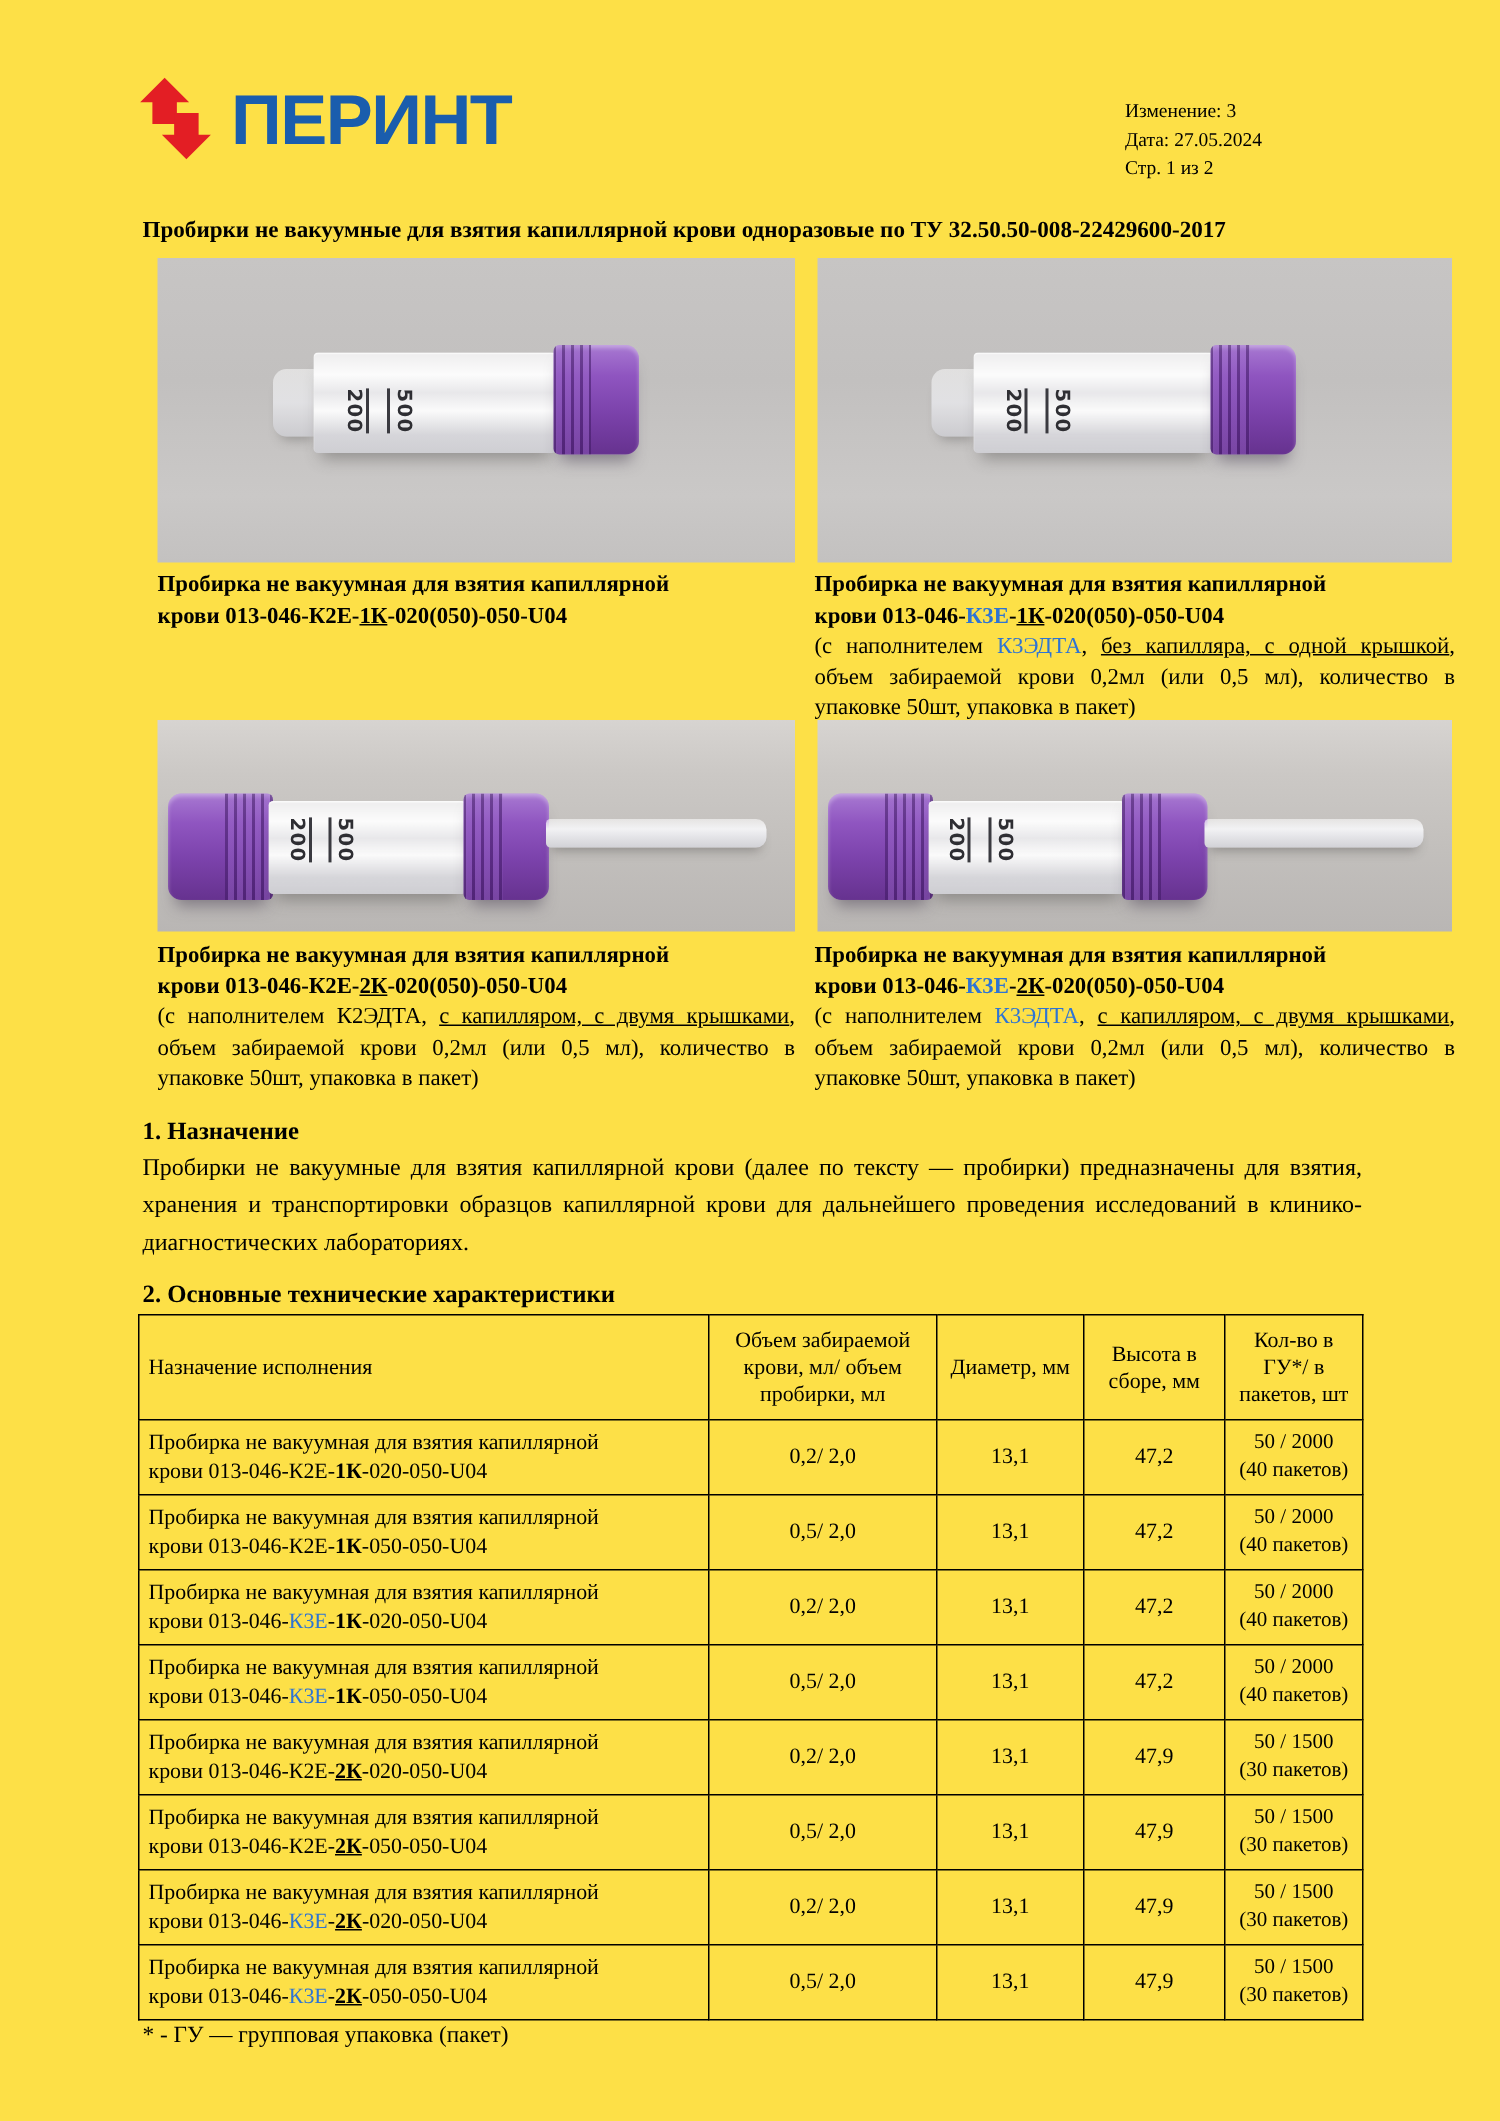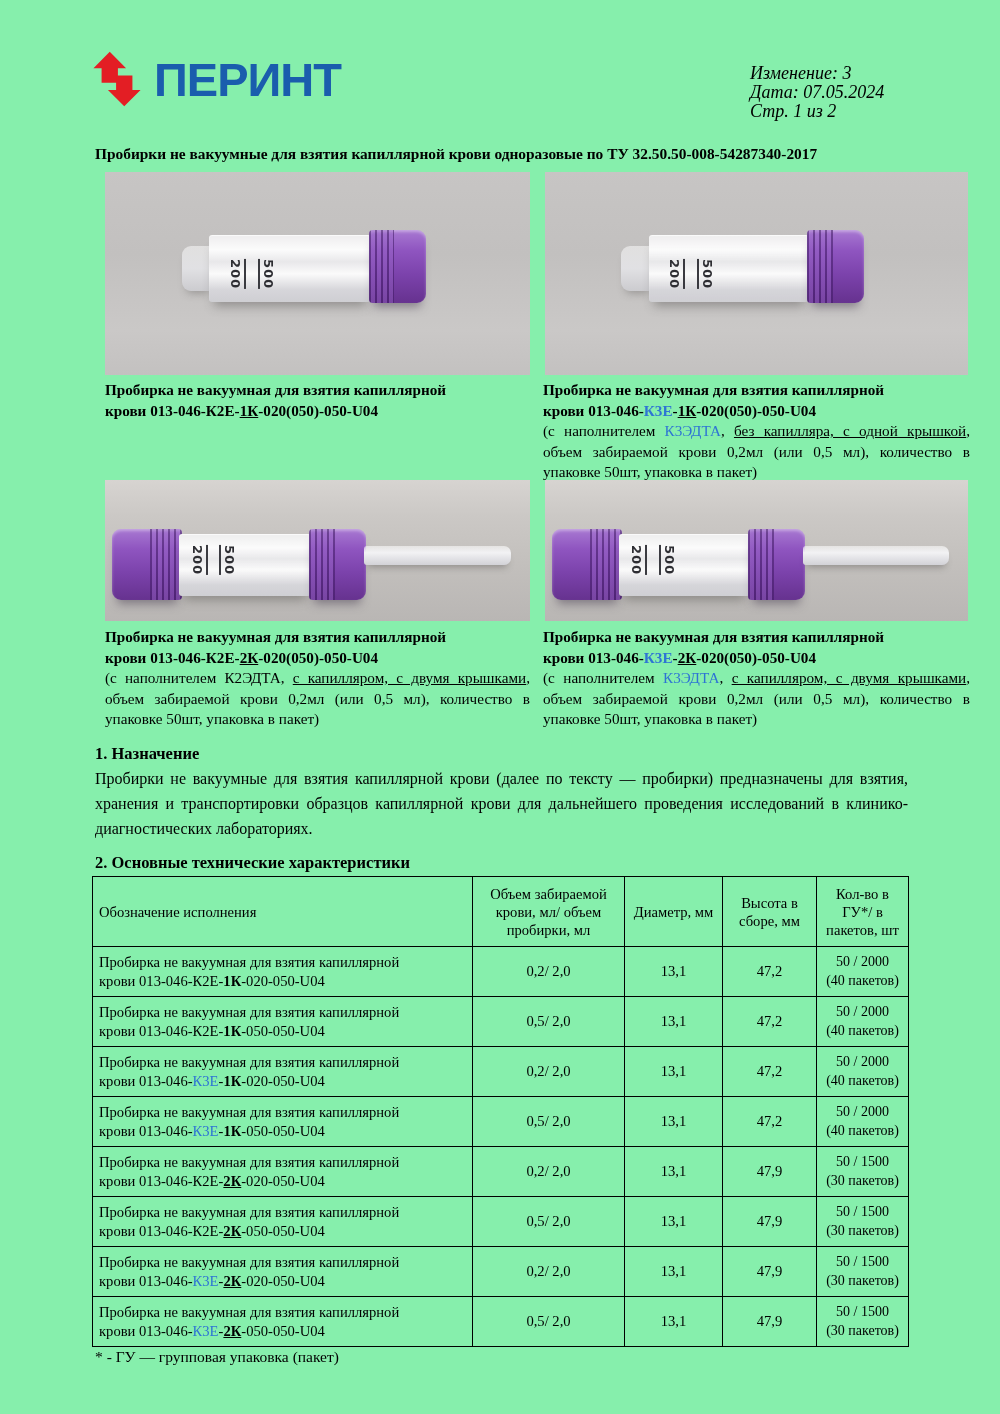--- a/index.html
+++ b/index.html
@@ -5,27 +5,27 @@
   :root{
     --accent-blue:#2E74D4;
     --logo-blue:#1A5DAD;
     --logo-red:#E31E24;
     --cap-purple:#8A50B8;
     --cap-purple-dark:#5D2F86;
   }
   *{margin:0;padding:0;box-sizing:border-box;}
   html,body{background:#ffffff;}
   body{font-family:"Liberation Serif","DejaVu Serif",serif;color:#000;}
-  .page{position:relative;width:1000px;height:1414px;background:#86efac;overflow:hidden;}
+  .page{position:relative;width:1000px;height:1414px;background:#fde047;overflow:hidden;}
 
   
   .logo{position:absolute;left:88px;top:50px;display:flex;align-items:center;gap:8px;}
   .logo-text{font-family:"Liberation Sans","DejaVu Sans",sans-serif;font-weight:700;
     font-size:47px;letter-spacing:-1px;color:var(--logo-blue);line-height:1;}
-  .rev-block{position:absolute;left:750px;top:64px;font-size:18px;line-height:19px;font-style:italic;}
+  .rev-block{position:absolute;left:750px;top:64px;font-size:13px;line-height:19px;}
 
   
   .doc-title{position:absolute;left:95px;top:145px;width:815px;font-weight:700;font-size:15.4px;}
 
   
   .photo{position:absolute;overflow:hidden;}
   .photo-a{background:linear-gradient(180deg,#c7c5c4 0%,#c2c0bf 40%,#cac8c7 78%,#c3c1c0 100%);}
   .photo-b{background:linear-gradient(180deg,#d7d4d1 0%,#cbc8c5 26%,#c2bfbc 62%,#b9b6b4 100%);}
   .tube-body{position:absolute;border-radius:3px;
     background:linear-gradient(180deg,rgba(255,255,255,.25) 0%,rgba(255,255,255,.85) 22%,rgba(232,232,235,.6) 40%,rgba(255,255,255,.8) 58%,rgba(204,204,210,.65) 82%,rgba(196,196,202,.7) 100%),#e8e7e8;
@@ -79,25 +79,25 @@
   <div class="logo">
     <svg width="58" height="58" viewBox="0 0 64 64">
       <polygon points="24,2 42,20 33,20 33,36 15,36 15,20 6,20" fill="#E31E24"></polygon>
       <polygon points="40,62 22,44 31,44 31,28 49,28 49,44 58,44" fill="#E31E24"></polygon>
     </svg>
     <span class="logo-text">ПЕРИНТ</span>
   </div>
 
   <div class="rev-block">
     <div>Изменение: 3</div>
-    <div>Дата: 07.05.2024</div>
+    <div>Дата: 27.05.2024</div>
     <div>Стр. 1 из 2</div>
   </div>
 
-  <div class="doc-title">Пробирки не вакуумные для взятия капиллярной крови одноразовые по ТУ 32.50.50-008-54287340-2017</div>
+  <div class="doc-title">Пробирки не вакуумные для взятия капиллярной крови одноразовые по ТУ 32.50.50-008-22429600-2017</div>
 
   <div class="photo photo-a" style="left:105px;top:172px;width:425px;height:203px;">
     <div class="tube-end" style="left:18%;top:36.5%;width:7.5%;height:22%;"></div>
     <div class="tube-body" style="left:24.5%;top:31%;width:38%;height:33%;"></div>
     <div class="tube-cap" style="left:62%;top:28.5%;width:13.5%;height:36%;">
         <div class="cap-ridges"></div>
       </div>
     <span class="mark mark-line-right" style="left:31%;">200</span>
     <span class="mark mark-line-left" style="left:38%;">500</span>
   </div>
@@ -165,21 +165,21 @@
   <table class="spec-table">
     <colgroup>
         <col style="width:380px">
         <col style="width:152px">
         <col style="width:98px">
         <col style="width:94px">
         <col style="width:92px">
       </colgroup>
     <thead>
       <tr>
-        <th class="h-name">Обозначение исполнения</th>
+        <th class="h-name">Назначение исполнения</th>
         <th>Объем забираемой крови, мл/ объем пробирки, мл</th>
         <th>Диаметр, мм</th>
         <th>Высота в сборе, мм</th>
         <th>Кол-во в ГУ*/ в пакетов, шт</th>
       </tr>
     </thead>
     <tbody>
       <tr>
         <td class="c-name"><span>Пробирка не вакуумная для взятия капиллярной</span><br><span>крови 013-046-К2Е-</span><span class="st-b">1К</span><span>-020-050-U04</span></td>
         <td>0,2/ 2,0</td>

